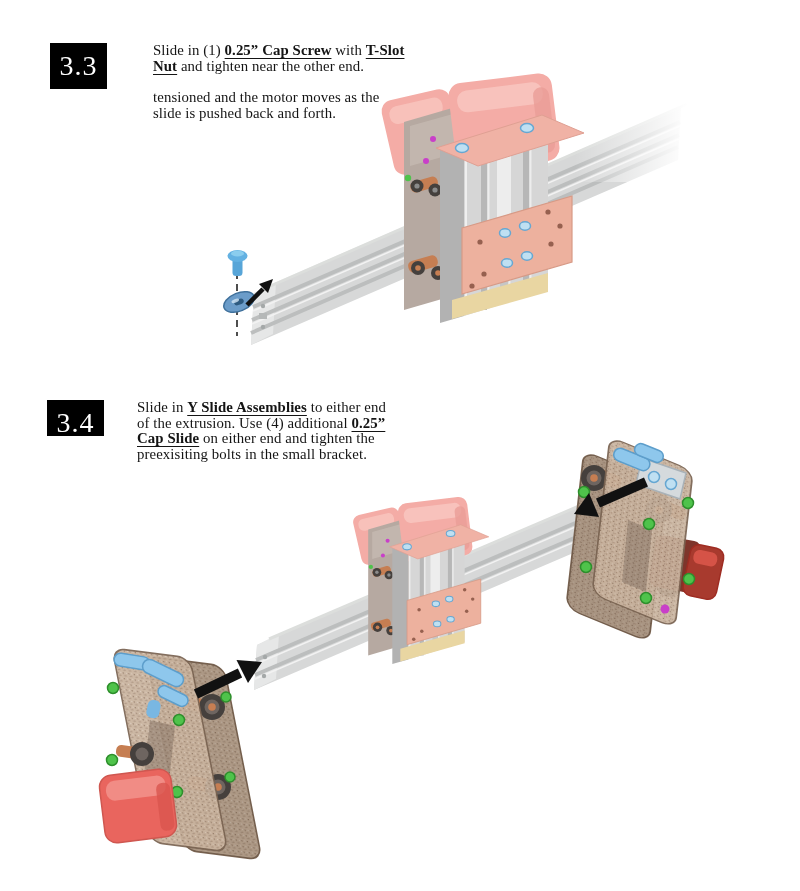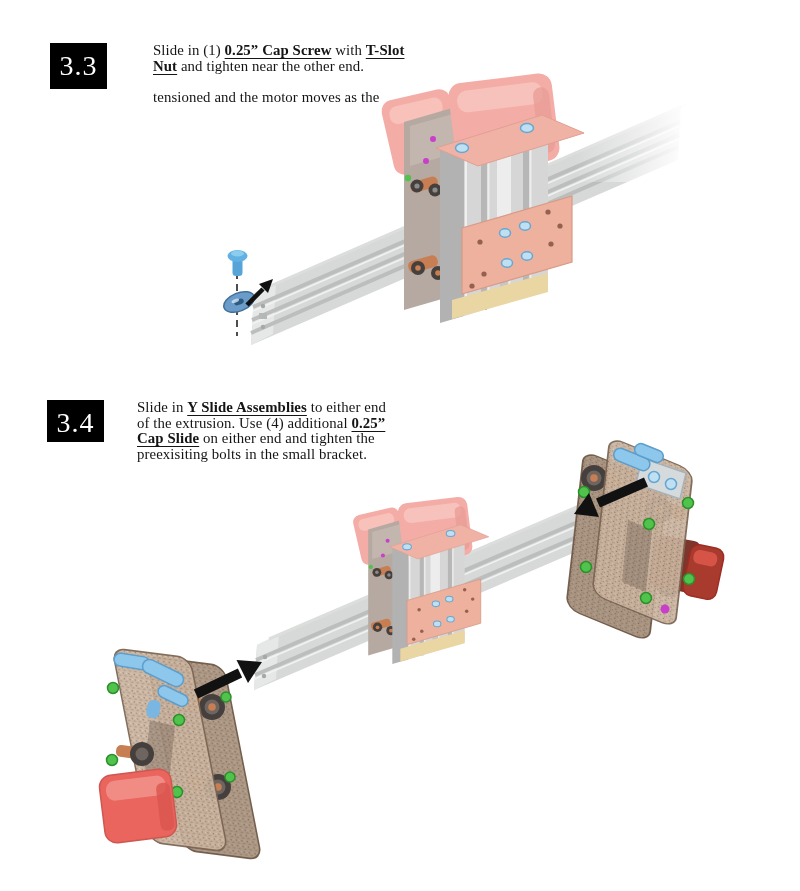--- a/index.html
+++ b/index.html
@@ -1,21 +1,21 @@
 <!DOCTYPE html>
 <html style="--c-page-bg: #ffffff; --c-step-box-bg: #000000; --c-step-box-text: #ffffff; --c-body-text: #141414; --c-rail-top: #f0f1f1; --c-rail-front: #d7d8d8; --c-rail-end: #e6e7e7; --c-rail-groove: #bcbebe; --c-motor-pink: #f4aca6; --c-motor-pink-light: #f8c3bd; --c-salmon-plate: #f0b2a5; --c-copper-plate: #edb19e; --c-plate-hole: #96604f; --c-screw-blue: #bfe0f2; --c-screw-blue-ring: #66a7d2; --c-hardware-blue: #63b1e2; --c-tslot-nut-blue: #6b9cc9; --c-tan-strip: #e9d6a2; --c-steel-plate: #b6a9a1; --c-column-light: #d6d6d6; --c-column-side: #b2b2b2; --c-speckle-base: #c9b39e; --c-plate-edge: #7a6452; --c-wheel-dark: #45403d; --c-wheel-ring: #6e6560; --c-copper: #c67e52; --c-green-screw: #4fc34b; --c-green-screw-ring: #2e8f2c; --c-magenta-screw: #c93fc9; --c-red-motor: #e9655e; --c-dark-red-motor: #a83a2e; --c-arrow-black: #111111;"><head>
 <meta charset="utf-8">
 <style>
   html,body{margin:0;padding:0;background:#fff;}
   .page{position:relative;width:800px;height:891px;background:var(--c-page-bg,#ffffff);
         font-family:"Liberation Serif","DejaVu Serif",serif;overflow:hidden;}
   .step-num{position:absolute;background:var(--c-step-box-bg,#000);color:var(--c-step-box-text,#fff);
         font-size:28px;text-align:center;line-height:46px;letter-spacing:1px;}
   #num1{left:50px;top:43px;width:57px;height:46px;}
-  #num2{left:47px;top:400px;width:57px;height:42px;}
+  #num2{left:47px;top:400px;width:57px;height:36px;}
   .instr{position:absolute;margin:0;font-size:14.8px;line-height:15.7px;color:var(--c-body-text,#111);
         letter-spacing:0.1px;}
   #instr1{left:112px;top:43px;width:330px;margin-left:41px;}
   #instr2{left:109px;top:400px;width:335px;margin-left:28px;}
   .emph{font-weight:bold;text-decoration:underline;text-underline-offset:2.5px;}
   svg.illus{position:absolute;}
 </style>
 </head>
 <body>
 
@@ -95,21 +95,21 @@
           <ellipse cx="505" cy="233" rx="5.5" ry="4.2" fill="var(--c-screw-blue,#bfe0f2)" stroke="var(--c-screw-blue-ring,#66a7d2)" stroke-width="1.5"></ellipse>
           <ellipse cx="525" cy="226" rx="5.5" ry="4.2" fill="var(--c-screw-blue,#bfe0f2)" stroke="var(--c-screw-blue-ring,#66a7d2)" stroke-width="1.5"></ellipse>
           <ellipse cx="507" cy="263" rx="5.5" ry="4.2" fill="var(--c-screw-blue,#bfe0f2)" stroke="var(--c-screw-blue-ring,#66a7d2)" stroke-width="1.5"></ellipse>
           <ellipse cx="527" cy="256" rx="5.5" ry="4.2" fill="var(--c-screw-blue,#bfe0f2)" stroke="var(--c-screw-blue-ring,#66a7d2)" stroke-width="1.5"></ellipse>
         </g>
       </g>
     </defs>
   </svg>
 
   <div class="step-num" id="num1">3.3</div>
-  <p class="instr" id="instr1"><span>Slide in (1) </span><span class="emph">0.25” Cap Screw</span><span> with </span><span class="emph">T-Slot </span><br><span class="emph">Nut</span><span> and tighten near the other end.</span><br><br><span>tensioned and the motor moves as the</span><br></p>
+  <p class="instr" id="instr1"><span>Slide in (1) </span><span class="emph">0.25” Cap Screw</span><span> with </span><span class="emph">T-Slot </span><br><span class="emph">Nut</span><span> and tighten near the other end.</span><br><br><span>tensioned and the motor moves as the</span><br><span>slide is pushed back and forth.</span></p>
 
   <svg class="illus" viewBox="220 70 580 285" style="left:220px;top:70px;width:580px;height:285px">
     <g>
       <polygon points="254,293 681,108 703,97 276,282" fill="var(--c-rail-top,#f0f1f1)"></polygon>
       <polygon points="254,293 681,108 678,160 251,345" fill="var(--c-rail-front,#d7d8d8)"></polygon>
       <polygon points="254,293 276,282 273,334 251,345" fill="var(--c-rail-end,#e6e7e7)"></polygon>
       <line x1="253" y1="307" x2="680" y2="122" stroke="var(--c-rail-groove,#bcbebe)" stroke-width="4"></line>
       <line x1="253" y1="311" x2="680" y2="126" stroke="#f2f2f2" stroke-width="1.5"></line>
       <line x1="252" y1="320" x2="679" y2="135" stroke="var(--c-rail-groove,#bcbebe)" stroke-width="4"></line>
       <line x1="252" y1="324" x2="679" y2="139" stroke="#f2f2f2" stroke-width="1.5"></line>

